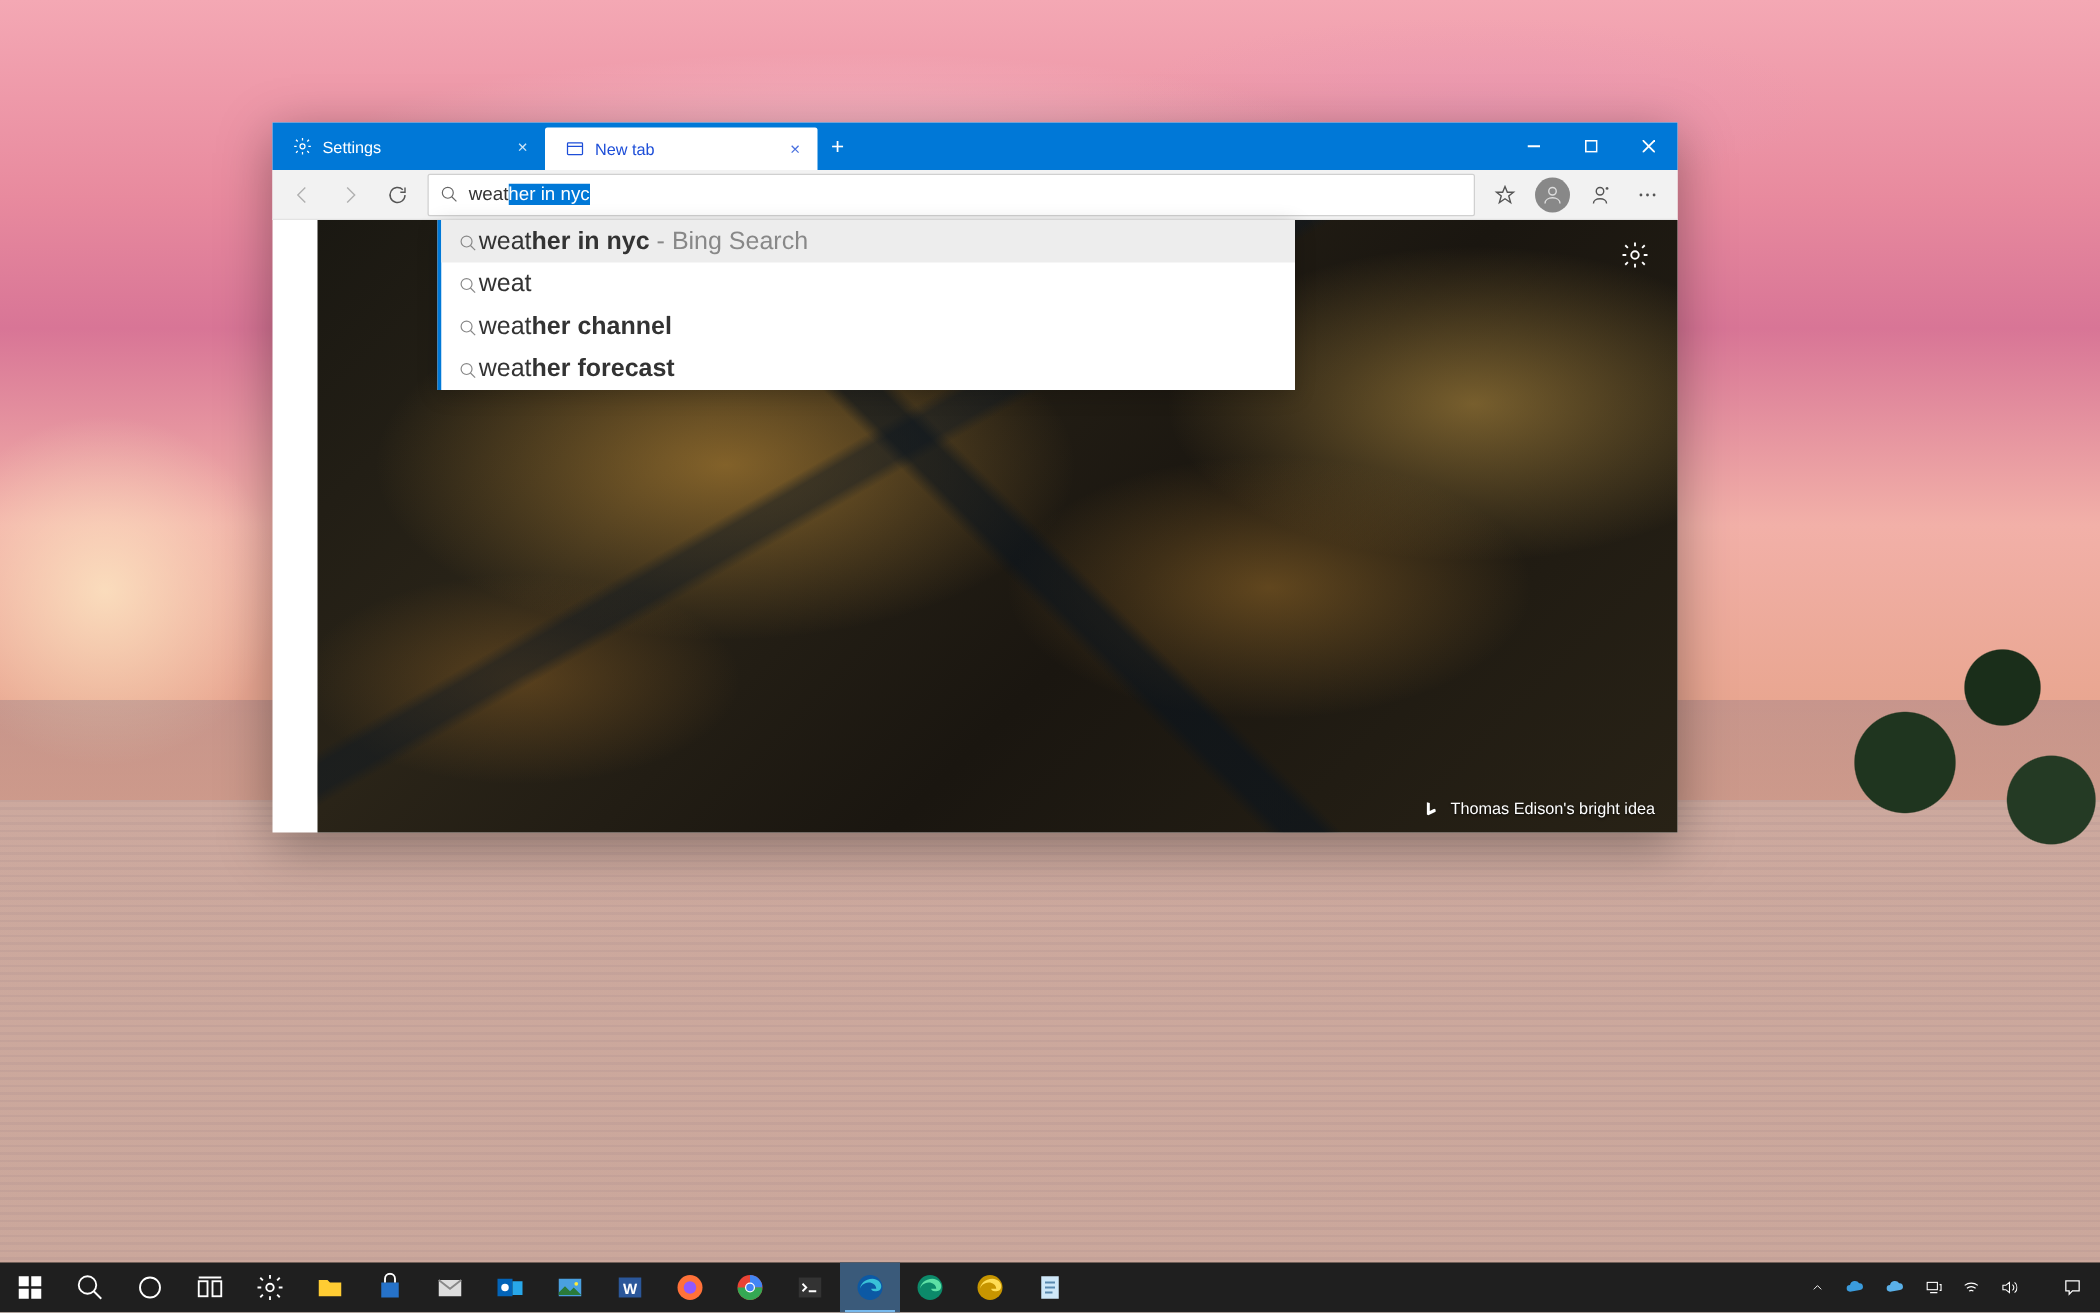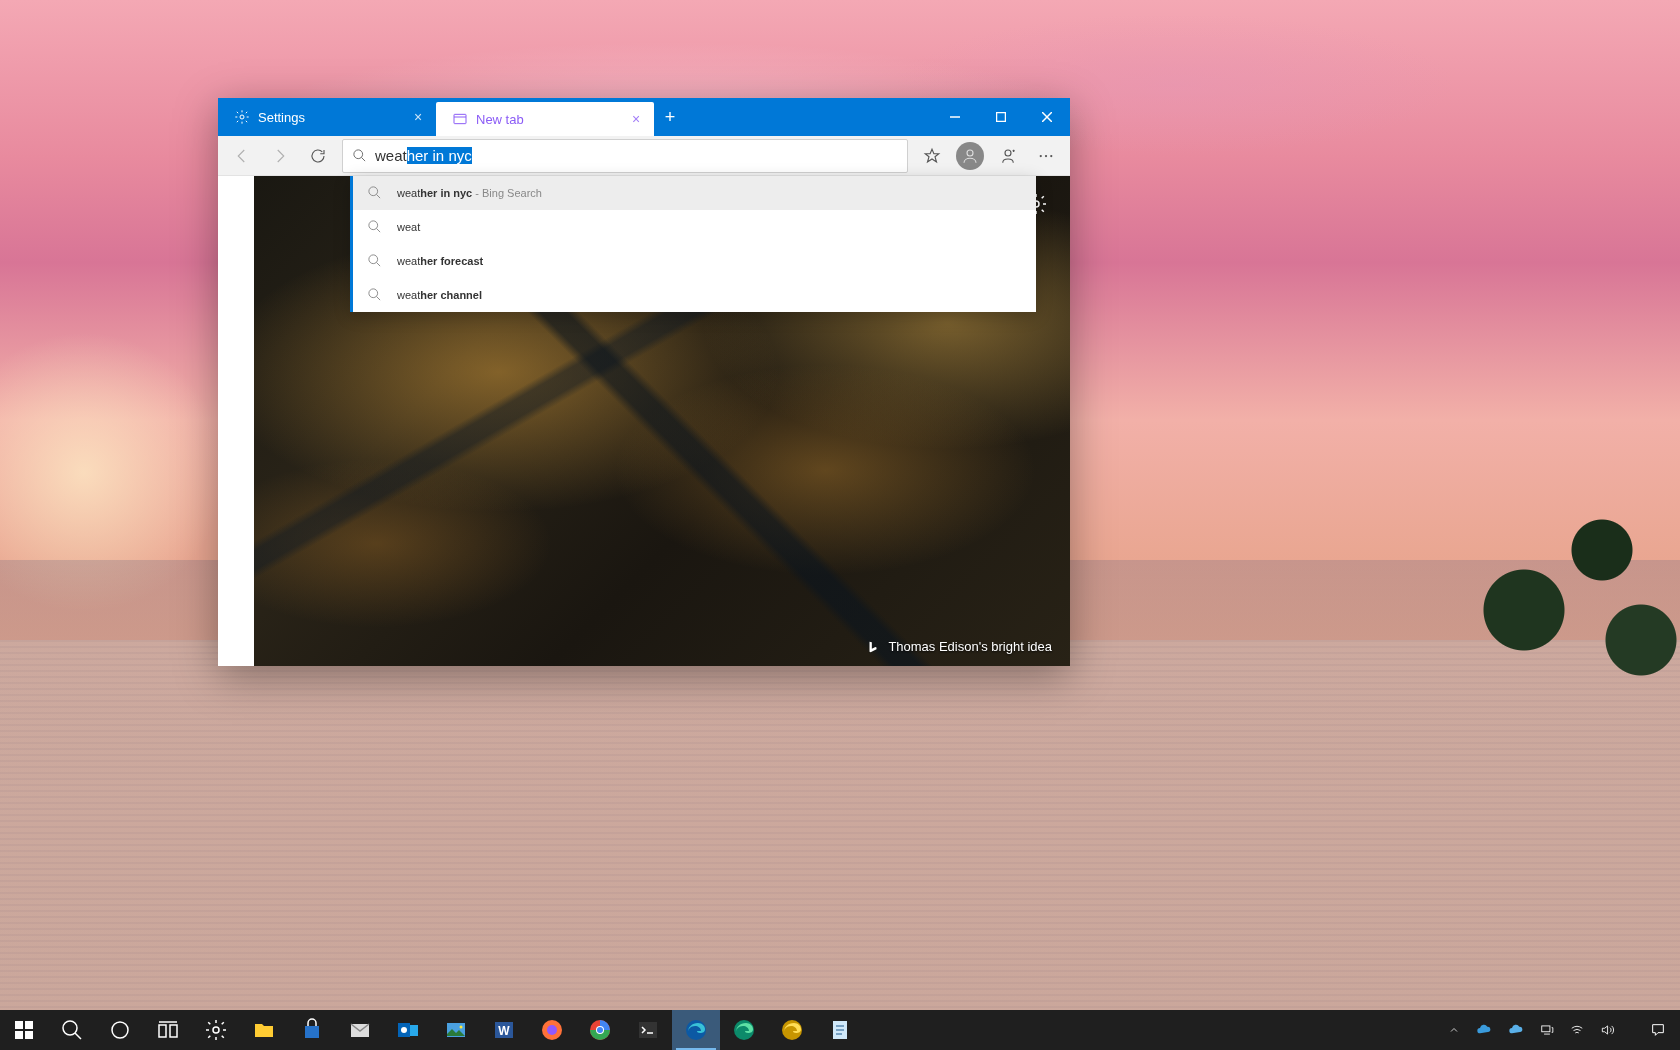--- a/index.html
+++ b/index.html
@@ -32,33 +32,33 @@
     position:absolute; right:0; top:460px; width:260px; height:300px;
     background:
       radial-gradient(circle at 70% 30%, #1a2e1a 0 30px, transparent 31px),
       radial-gradient(circle at 40% 50%, #1f351f 0 40px, transparent 41px),
       radial-gradient(circle at 85% 60%, #243a24 0 35px, transparent 36px);
     pointer-events:none;
   }
 
   
   .browser {
-    position:absolute; left:218px; top:98px; width:852px; height:568px;
+    position:absolute; left:218px; top:98px; width:1124px; height:568px;
     background:#fff; box-shadow:0 10px 40px rgba(0,0,0,.35);
     display:flex; flex-direction:column;
   }
   .titlebar {
     height:38px; background:#0078d7; display:flex; align-items:stretch;
   }
   .tab {
     display:flex; align-items:center; gap:8px; padding:0 10px 0 16px;
     width:218px; font-size:13px; position:relative;
   }
   .tab.inactive { color:#fff; }
-  .tab.active { background:#fff; color:#8b5cf6; margin-top:4px; height:34px; border-radius:2px 2px 0 0; }
+  .tab.active { background:#fff; color:#1d4ed8; margin-top:4px; height:34px; border-radius:2px 2px 0 0; }
   .tab .icon { width:16px; height:16px; display:flex; align-items:center; justify-content:center; }
   .tab .label { flex:1; white-space:nowrap; overflow:hidden; text-overflow:ellipsis; }
   .tab .close { width:16px; height:16px; display:flex; align-items:center; justify-content:center; font-size:14px; opacity:.8; }
   .tab.inactive .close { color:#fff; }
   .newtab-btn { width:32px; display:flex; align-items:center; justify-content:center; color:#fff; font-size:18px; }
   .win-controls { margin-left:auto; display:flex; }
   .win-ctrl { width:46px; display:flex; align-items:center; justify-content:center; color:#fff; }
   .win-ctrl svg, .win-ctrl .glyph { width:10px; height:10px; }
 
   .toolbar {
@@ -77,22 +77,22 @@
   .address-text .selected { background:#0078d7; color:#fff; }
   .avatar { width:28px; height:28px; border-radius:50%; background:#888; margin:0 4px; display:flex; align-items:center; justify-content:center; }
 
   
   .suggestions {
     position:absolute; left:132px; top:78px; width:686px; background:#fff;
     box-shadow:0 4px 16px rgba(0,0,0,.2); border-left:3px solid #0078d7;
     z-index:10;
   }
   .sugg-item {
-    height:34px; display:flex; align-items:center; padding:0 14px; gap:14px;
-    font-size:11px; color:#333;
+    height:34px; display:flex; align-items:center; padding:0 14px; gap:0;
+    font-size:20px; color:#333;
   }
   .sugg-item.active { background:#ededed; }
   .sugg-item .sicon { width:16px; height:16px; color:#888; flex-shrink:0; }
   .sugg-item .bold { font-weight:600; }
   .sugg-item .suffix { color:#888; }
 
   
   .content {
     flex:1; position:relative; overflow:hidden;
     background:
@@ -277,28 +277,28 @@
             <circle cx="10" cy="10" r="7"></circle>
             <line x1="15" y1="15" x2="21" y2="21"></line>
           </svg></span>
         <span><span>weat</span><span class="bold"></span><span class="suffix"></span></span>
       </div>
       <div class="sugg-item">
         <span class="sicon"><svg width="15" height="15" viewBox="0 0 24 24">
             <circle cx="10" cy="10" r="7"></circle>
             <line x1="15" y1="15" x2="21" y2="21"></line>
           </svg></span>
-        <span><span>weat</span><span class="bold">her forecast</span><span class="suffix"></span></span>
+        <span><span>weat</span><span class="bold">her channel</span><span class="suffix"></span></span>
       </div>
       <div class="sugg-item">
         <span class="sicon"><svg width="15" height="15" viewBox="0 0 24 24">
             <circle cx="10" cy="10" r="7"></circle>
             <line x1="15" y1="15" x2="21" y2="21"></line>
           </svg></span>
-        <span><span>weat</span><span class="bold">her channel</span><span class="suffix"></span></span>
+        <span><span>weat</span><span class="bold">her forecast</span><span class="suffix"></span></span>
       </div>
     </div>
 </div>
 
 <div class="taskbar">
   <div id="tb-items" style="display:flex">
       <div class="tb-item">
         <span class="tb-icon"><svg viewBox="0 0 24 24" class="filled" style="color:#fff">
             <rect x="3" y="3" width="8" height="8"></rect>
             <rect x="13" y="3" width="8" height="8"></rect>

